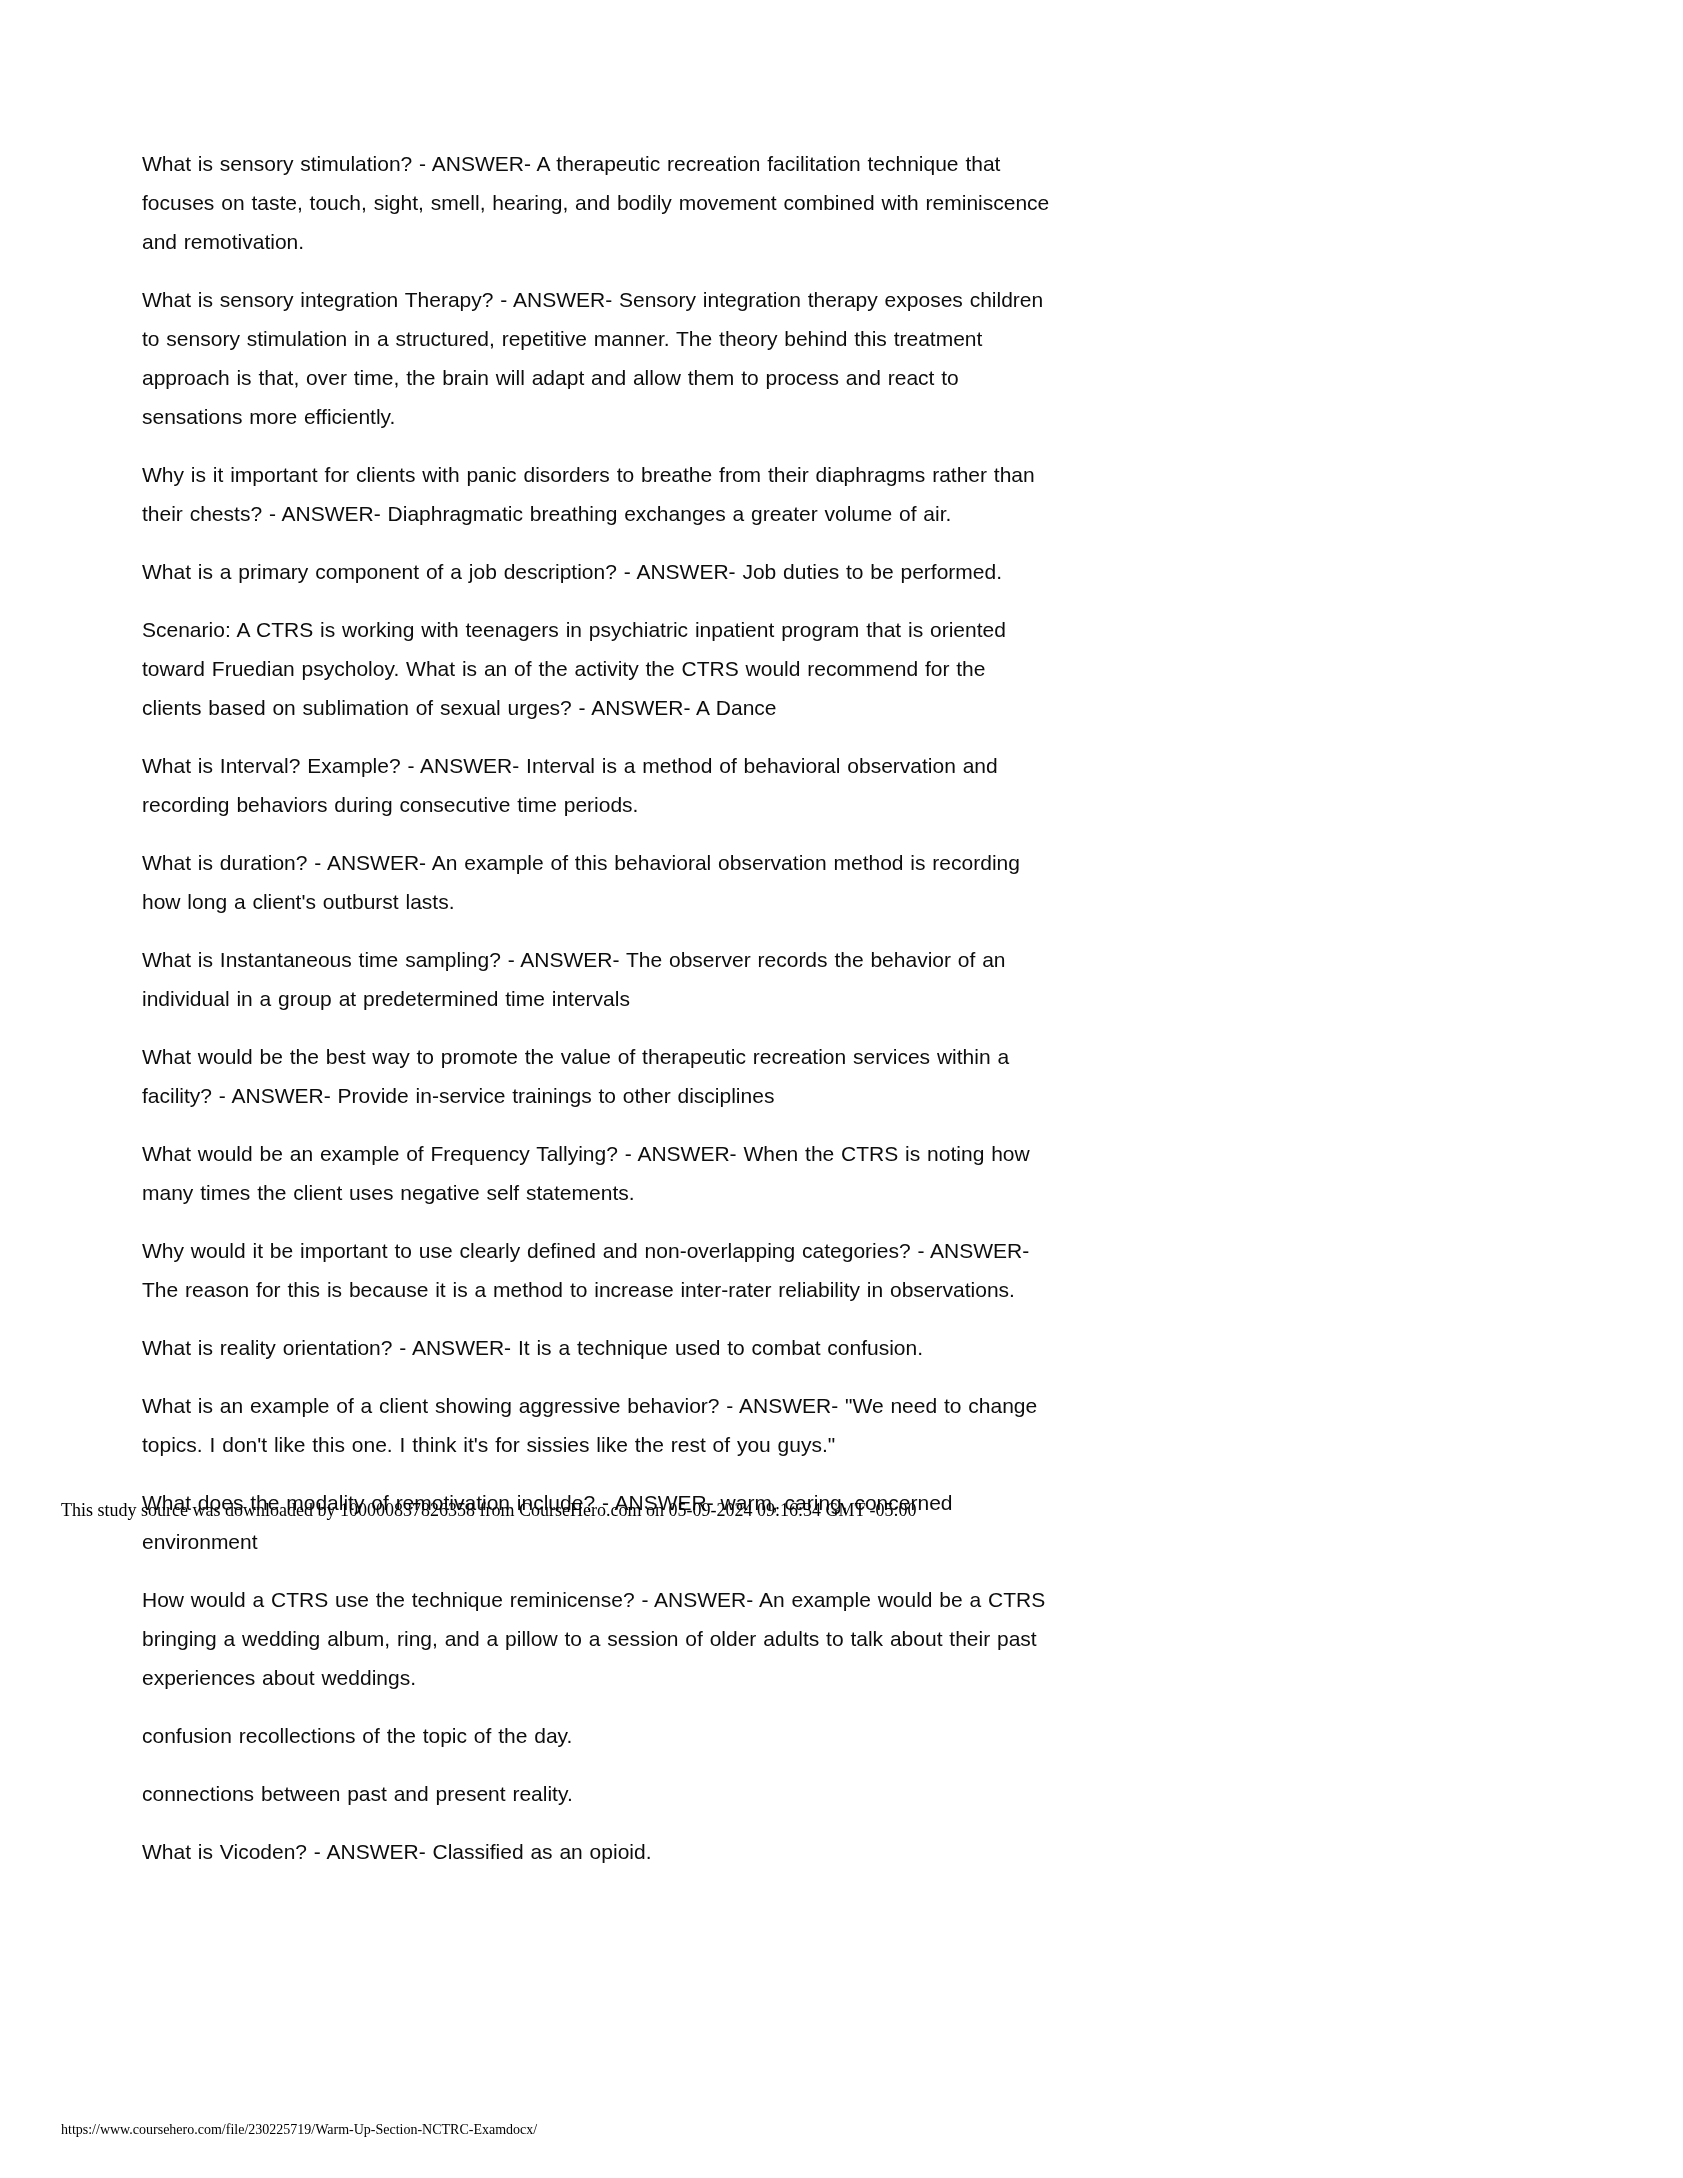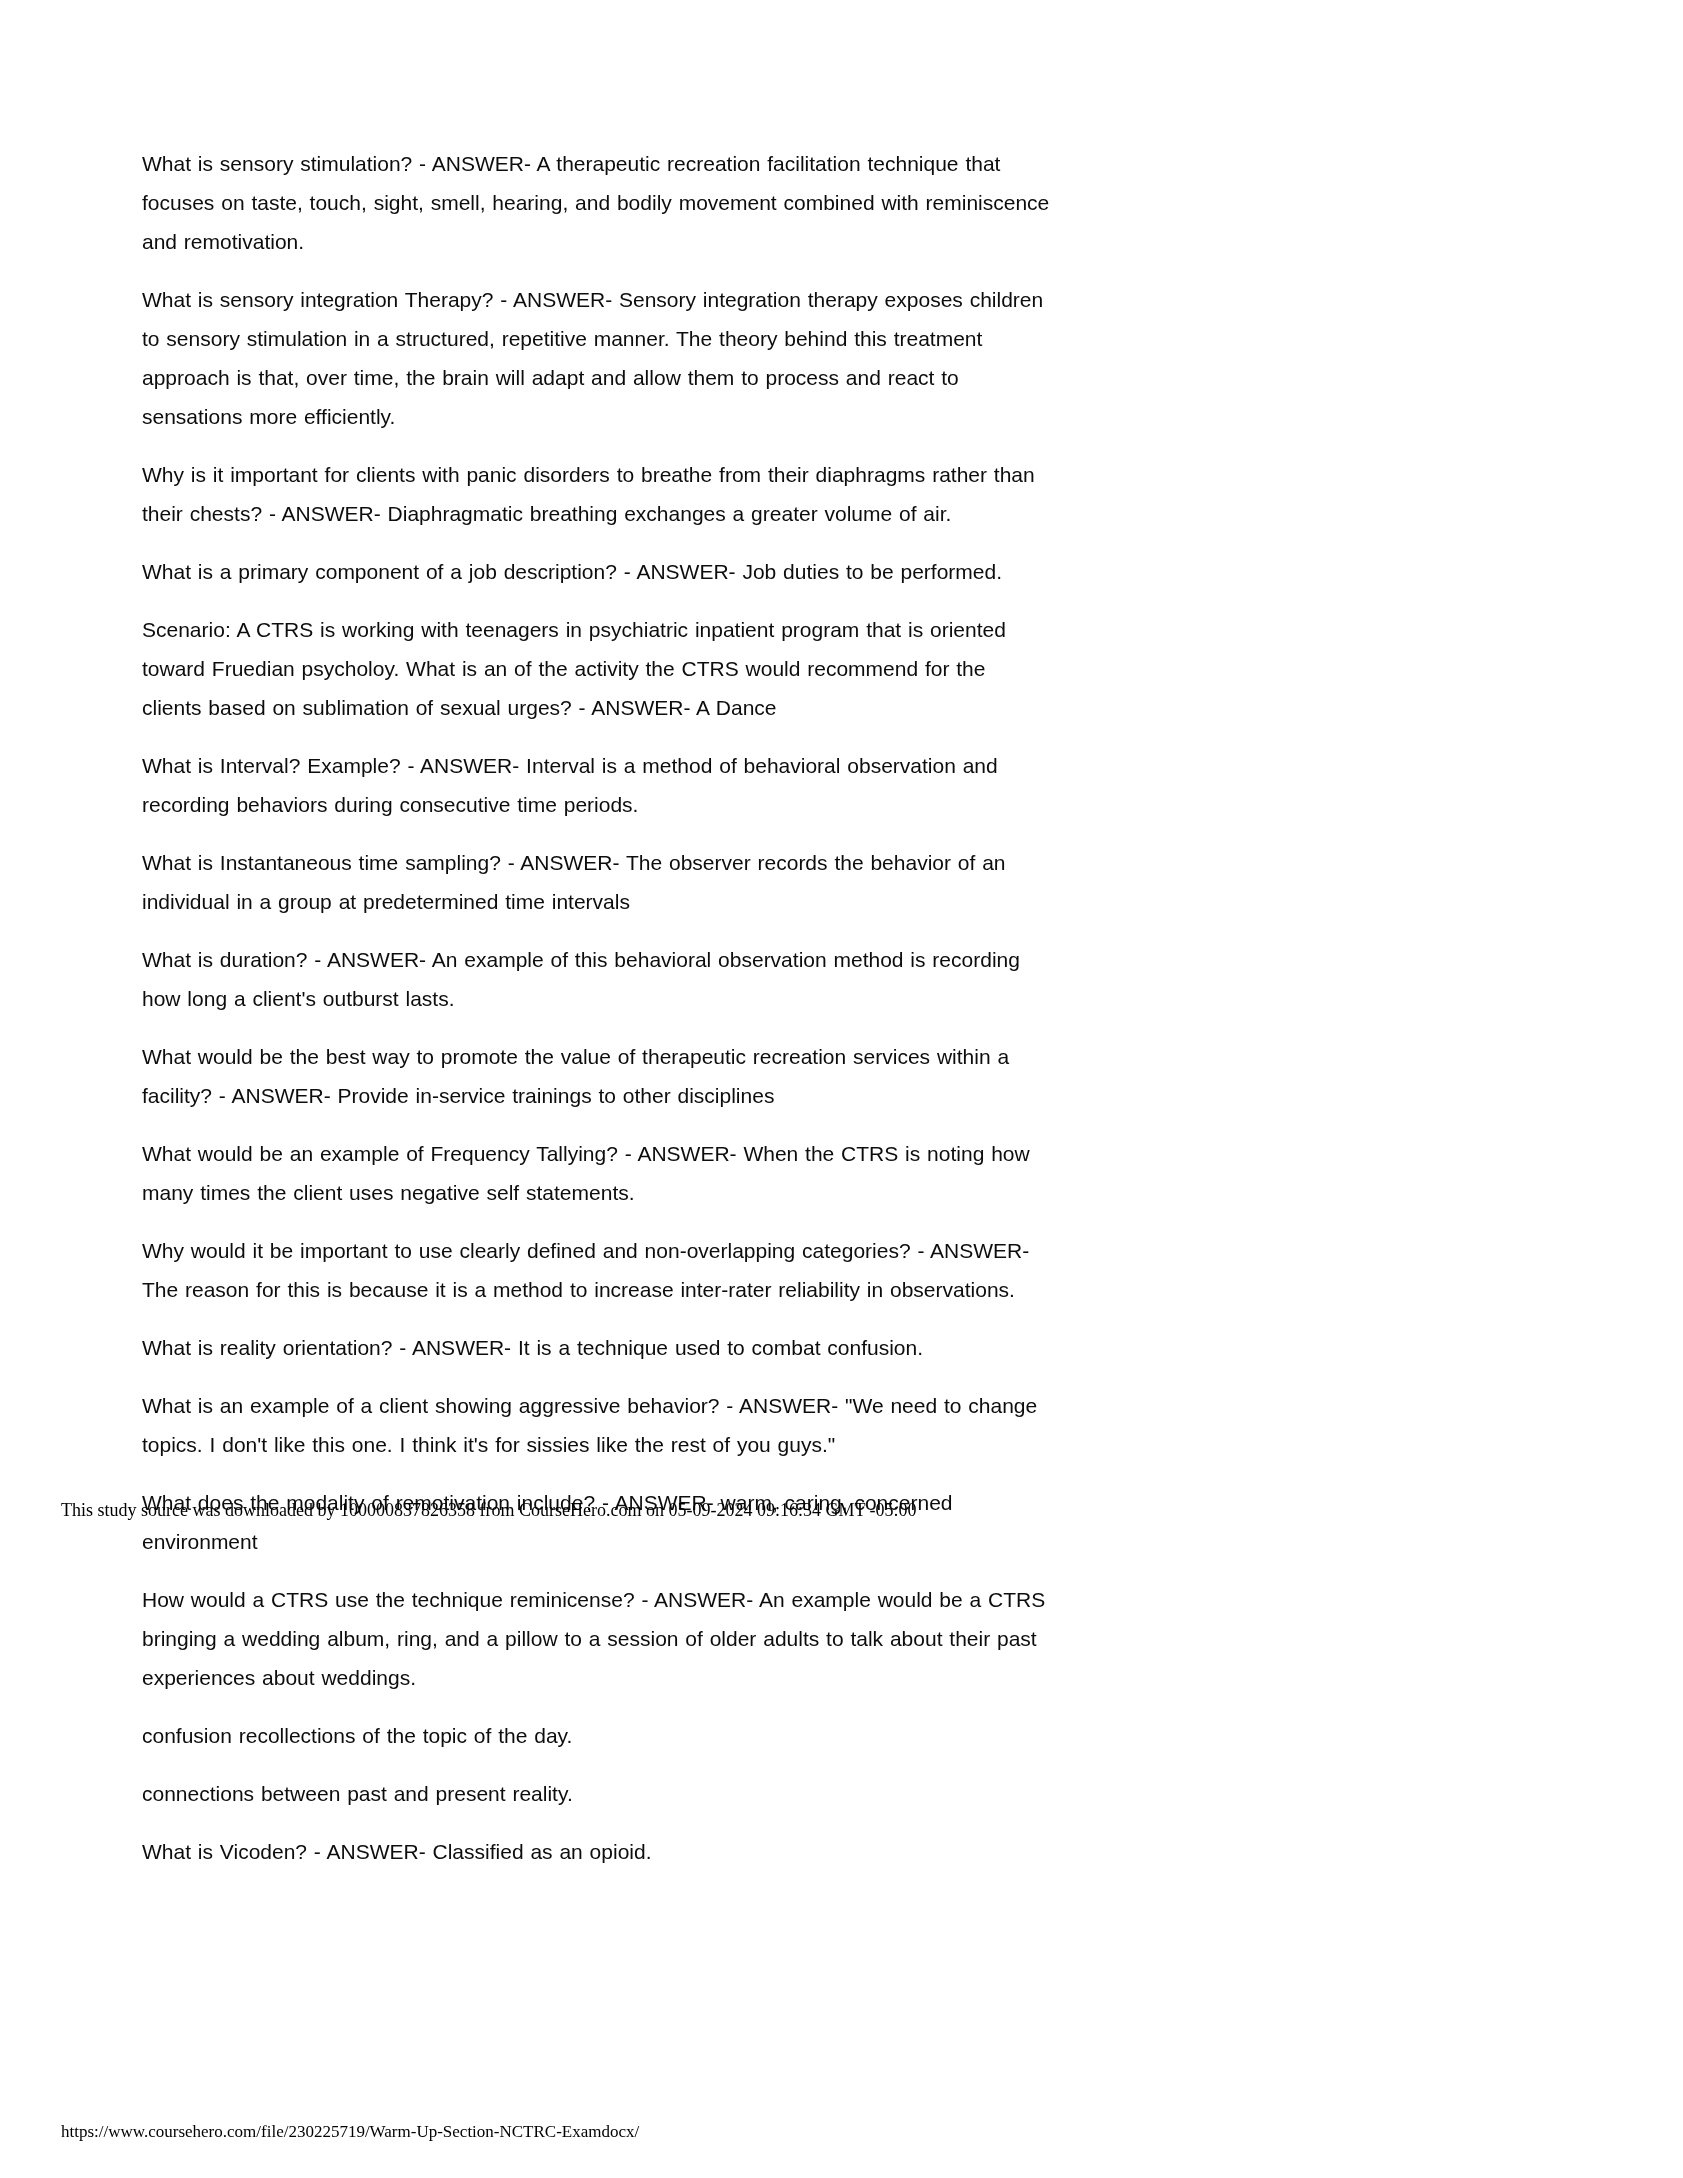--- a/index.html
+++ b/index.html
@@ -46,21 +46,21 @@
     font-size: 18px;
     color: #000000;
     white-space: nowrap;
   }
 
   .footer-url {
     position: absolute;
     top: 2122px;
     left: 61px;
     font-family: "Liberation Serif", serif;
-    font-size: 17px;
+    font-size: 14px;
     color: #000000;
     white-space: nowrap;
   }
 </style>
 </head>
 <body>
 
 <div class="page">
 
   <div class="doc-content">
@@ -70,23 +70,23 @@
       <p>What is sensory integration Therapy? - ANSWER- Sensory integration therapy exposes children to sensory stimulation in a structured, repetitive manner. The theory behind this treatment approach is that, over time, the brain will adapt and allow them to process and react to sensations more efficiently.</p>
 
       <p>Why is it important for clients with panic disorders to breathe from their diaphragms rather than their chests? - ANSWER- Diaphragmatic breathing exchanges a greater volume of air.</p>
 
       <p>What is a primary component of a job description? - ANSWER- Job duties to be performed.</p>
 
       <p>Scenario: A CTRS is working with teenagers in psychiatric inpatient program that is oriented toward Fruedian psycholoy. What is an of the activity the CTRS would recommend for the clients based on sublimation of sexual urges? - ANSWER- A Dance</p>
 
       <p>What is Interval? Example? - ANSWER- Interval is a method of behavioral observation and recording behaviors during consecutive time periods.</p>
 
+      <p>What is duration? - ANSWER- An example of this behavioral observation method is recording how long a client's outburst lasts.</p>
+
       <p>What is Instantaneous time sampling? - ANSWER- The observer records the behavior of an individual in a group at predetermined time intervals</p>
-
-      <p>What is duration? - ANSWER- An example of this behavioral observation method is recording how long a client's outburst lasts.</p>
 
       <p>What would be the best way to promote the value of therapeutic recreation services within a facility? - ANSWER- Provide in-service trainings to other disciplines</p>
 
       <p>What would be an example of Frequency Tallying? - ANSWER- When the CTRS is noting how many times the client uses negative self statements.</p>
 
       <p>Why would it be important to use clearly defined and non-overlapping categories? - ANSWER- The reason for this is because it is a method to increase inter-rater reliability in observations.</p>
 
       <p>What is reality orientation? - ANSWER- It is a technique used to combat confusion.</p>
 
       <p>What is an example of a client showing aggressive behavior? - ANSWER- "We need to change topics. I don't like this one. I think it's for sissies like the rest of you guys."</p>

